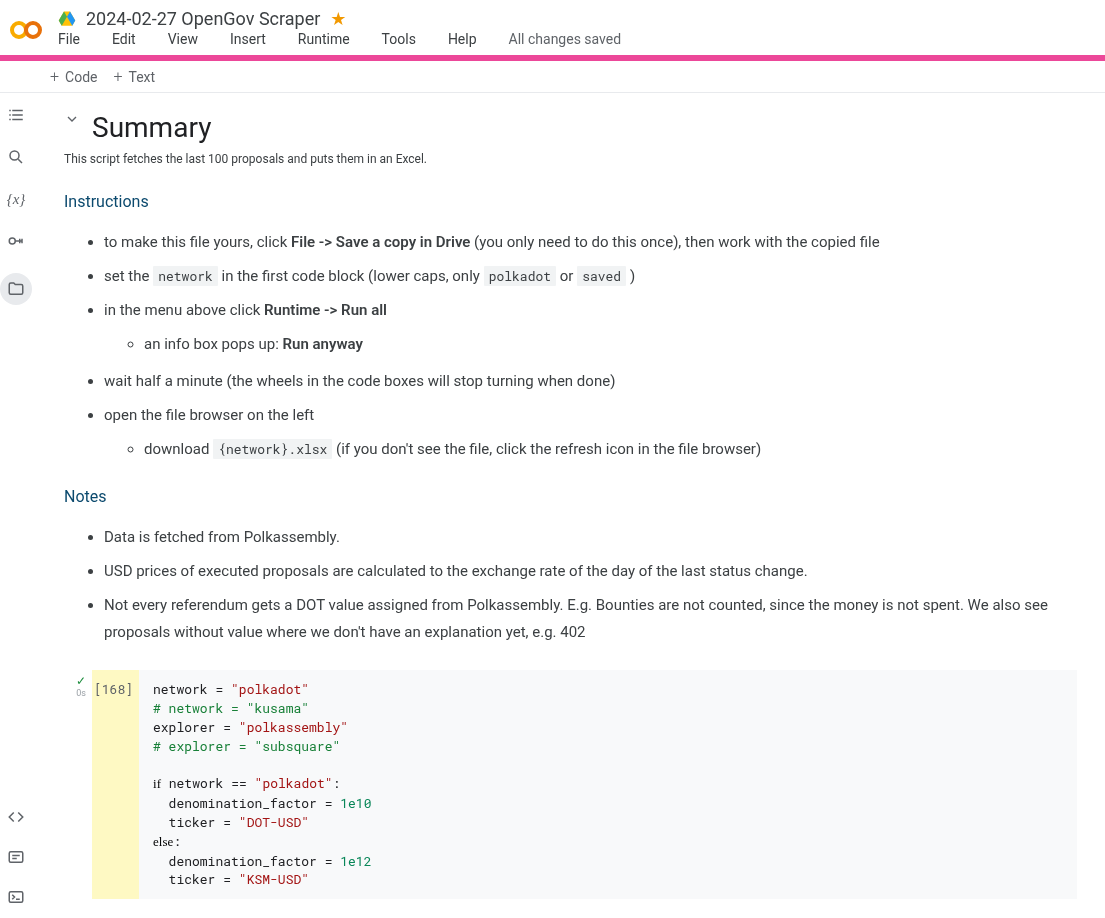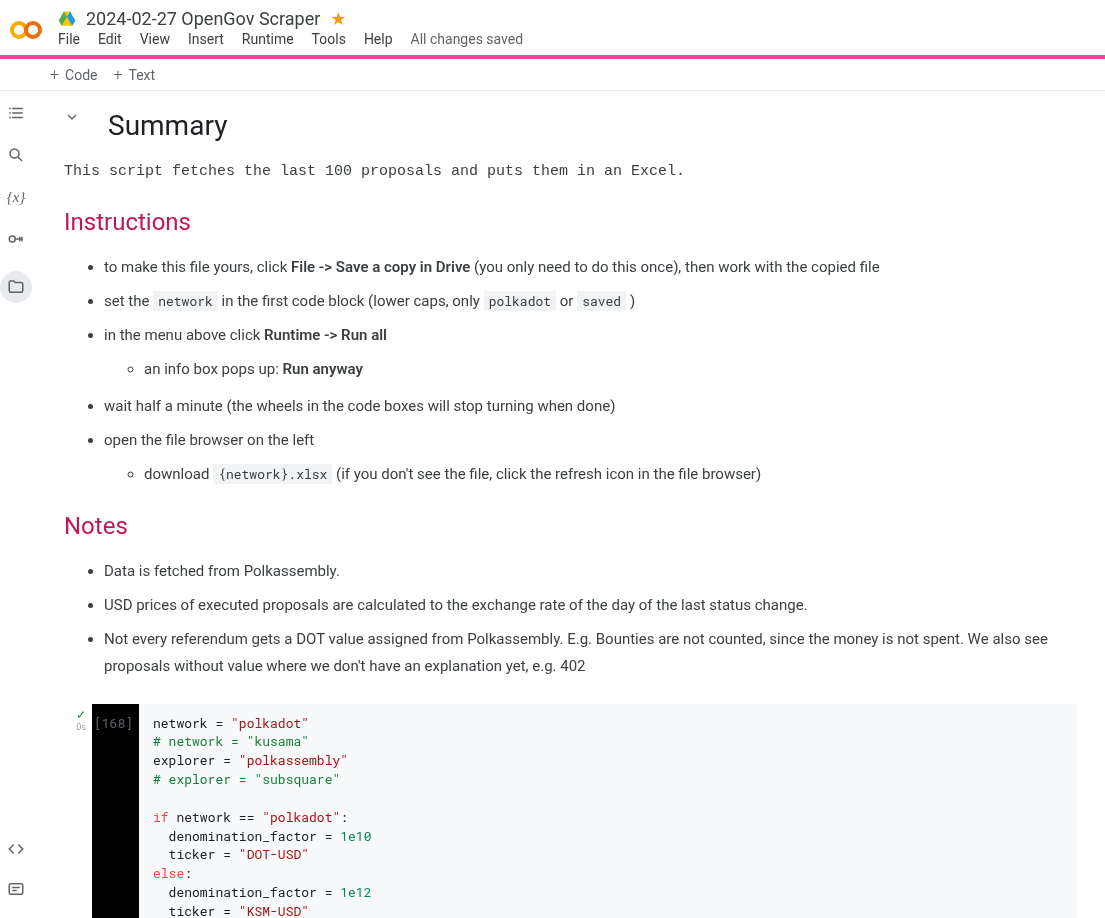--- a/index.html
+++ b/index.html
@@ -1,56 +1,56 @@
 <!DOCTYPE html>
 <html><head>
 <meta charset="utf-8">
 <style>
 * { margin: 0; padding: 0; box-sizing: border-box; }
 body { font-family: Roboto, Arial, sans-serif; font-size: 14px; color: #3c4043; background: #fff; width: 1105px; }
-.header { display: flex; align-items: flex-start; padding: 8px 16px 0 8px; border-bottom: 4px solid #ec4899; }
+.header { display: flex; align-items: flex-start; padding: 8px 16px 0 8px; border-bottom: 6px solid #ec4899; }
 .logo { width: 36px; height: 36px; margin-right: 14px; margin-top: 4px; }
 .logo svg { width: 36px; height: 36px; }
 .header-main { flex: 1; }
 .title-row { display: flex; align-items: center; gap: 10px; margin-bottom: 2px; }
 .drive-icon { width: 18px; height: 18px; }
 .doc-title { font-size: 18px; color: #3c4043; font-weight: 400; }
 .star { color: #f29900; font-size: 18px; }
-.menu-row { display: flex; align-items: center; gap: 18px; padding-bottom: 8px; }
+.menu-row { display: flex; align-items: center; gap: 32px; padding-bottom: 8px; }
 .menu-item { font-size: 14px; color: #3c4043; cursor: pointer; }
 .save-status { color: #5f6368; cursor: pointer; }
 .toolbar { display: flex; align-items: center; padding: 6px 8px 6px 50px; border-bottom: 1px solid #e8eaed; gap: 16px; }
 .tool-btn { display: flex; align-items: center; gap: 6px; color: #5f6368; cursor: pointer; font-size: 14px; }
 .plus { font-size: 16px; font-weight: 300; }
 .body-wrap { display: flex; }
 .sidebar { width: 32px; display: flex; flex-direction: column; align-items: center; padding-top: 12px; gap: 22px; }
 .sidebar-icon { width: 20px; height: 20px; color: #5f6368; cursor: pointer; display: flex; align-items: center; justify-content: center; }
 .sidebar-icon.active { background: #e8eaed; border-radius: 50%; width: 32px; height: 32px; }
 .sidebar-bottom { margin-top: auto; padding-bottom: 12px; display: flex; flex-direction: column; gap: 20px; align-items: center; }
 .content { flex: 1; padding: 18px 28px 20px 32px; }
-.h1-row { display: flex; align-items: flex-start; gap: 28px; margin-bottom: 19px; }
+.h1-row { display: flex; align-items: flex-start; gap: 12px; margin-bottom: 6px; }
 .chevron { color: #5f6368; }
 h1 { font-size: 28px; font-weight: 400; color: #202124; }
-h2 { font-size: 24px; font-weight: 400; color: #be185d; margin: 24px 0 18px 0; }
-p { font-size: 15px; color: #3c4043; margin-bottom: 8px; line-height: 1.5; font-family: Liberation Mono, monospace; }
+h2 { font-size: 16px; font-weight: 400; color: #0c4a6e; margin: 24px 0 18px 0; }
+p { font-size: 12px; color: #3c4043; margin-bottom: 8px; line-height: 1.5; }
 ul { margin-left: 40px; margin-bottom: 10px; }
 li { font-size: 15px; color: #3c4043; line-height: 1.8; margin-top: 7px; }
 li ul { list-style-type: circle; margin-top: 4px; }
 strong { font-weight: 600; }
 code.inline { font-family: 'Roboto Mono', monospace; background: #f1f3f4; padding: 1px 5px; border-radius: 1px; font-size: 13px; }
 .code-cell { display: flex; margin-top: 24px; margin-left: -32px; }
 .cell-gutter { width: 60px; position: relative; text-align: right; padding-right: 6px; }
 .exec-status { position: absolute; top: 2px; right: 6px; }
 .check { color: #1e8e3e; font-size: 12px; }
 .exec-time { font-size: 9px; color: #9aa0a6; display: block; }
 .exec-count { font-family: 'Roboto Mono', monospace; font-size: 13px; color: #5f6368; padding-top: 2px; }
 .code-block { flex: 1; background: #f8f9fa; padding: 10px 14px; font-family: 'Roboto Mono', monospace; font-size: 13px; line-height: 1.45; white-space: pre; color: #202124; }
 .s-str { color: #a31515; }
 .s-com { color: #188038; }
-.s-kw { color: #ef4444; }
+.s-kw { color: #000000; font-family: Liberation Serif, serif; }
 .s-num { color: #098658; }
 .sidebar-spacer { flex: 1; }
 </style>
 </head>
 <body>
 
 <div class="header">
   <div class="logo">
     <svg viewBox="0 0 36 36">
         <circle cx="11" cy="18" r="7" fill="none" stroke="#f9ab00" stroke-width="4"></circle>
@@ -176,21 +176,21 @@
     </ul>
 
     <div class="code-cell">
       <div class="cell-gutter">
         <div class="exec-status">
           <span class="check">✓</span>
           <span class="exec-time">0s</span>
         </div>
       </div>
       <div style="display:flex;flex:1">
-        <div class="exec-count" style="background:#000000;padding:10px 6px 0 2px">[168]</div>
+        <div class="exec-count" style="background:#fef9c3;padding:10px 6px 0 2px">[168]</div>
         <div class="code-block" id="code-block">network = <span class="s-str">"polkadot"</span>
 <span class="s-com"># network = "kusama"</span>
 explorer = <span class="s-str">"polkassembly"</span>
 <span class="s-com"># explorer = "subsquare"</span>
 
 <span class="s-kw">if</span> network == <span class="s-str">"polkadot"</span>:
   denomination_factor = <span class="s-num">1e10</span>
   ticker = <span class="s-str">"DOT-USD"</span>
 <span class="s-kw">else</span>:
   denomination_factor = <span class="s-num">1e12</span>

